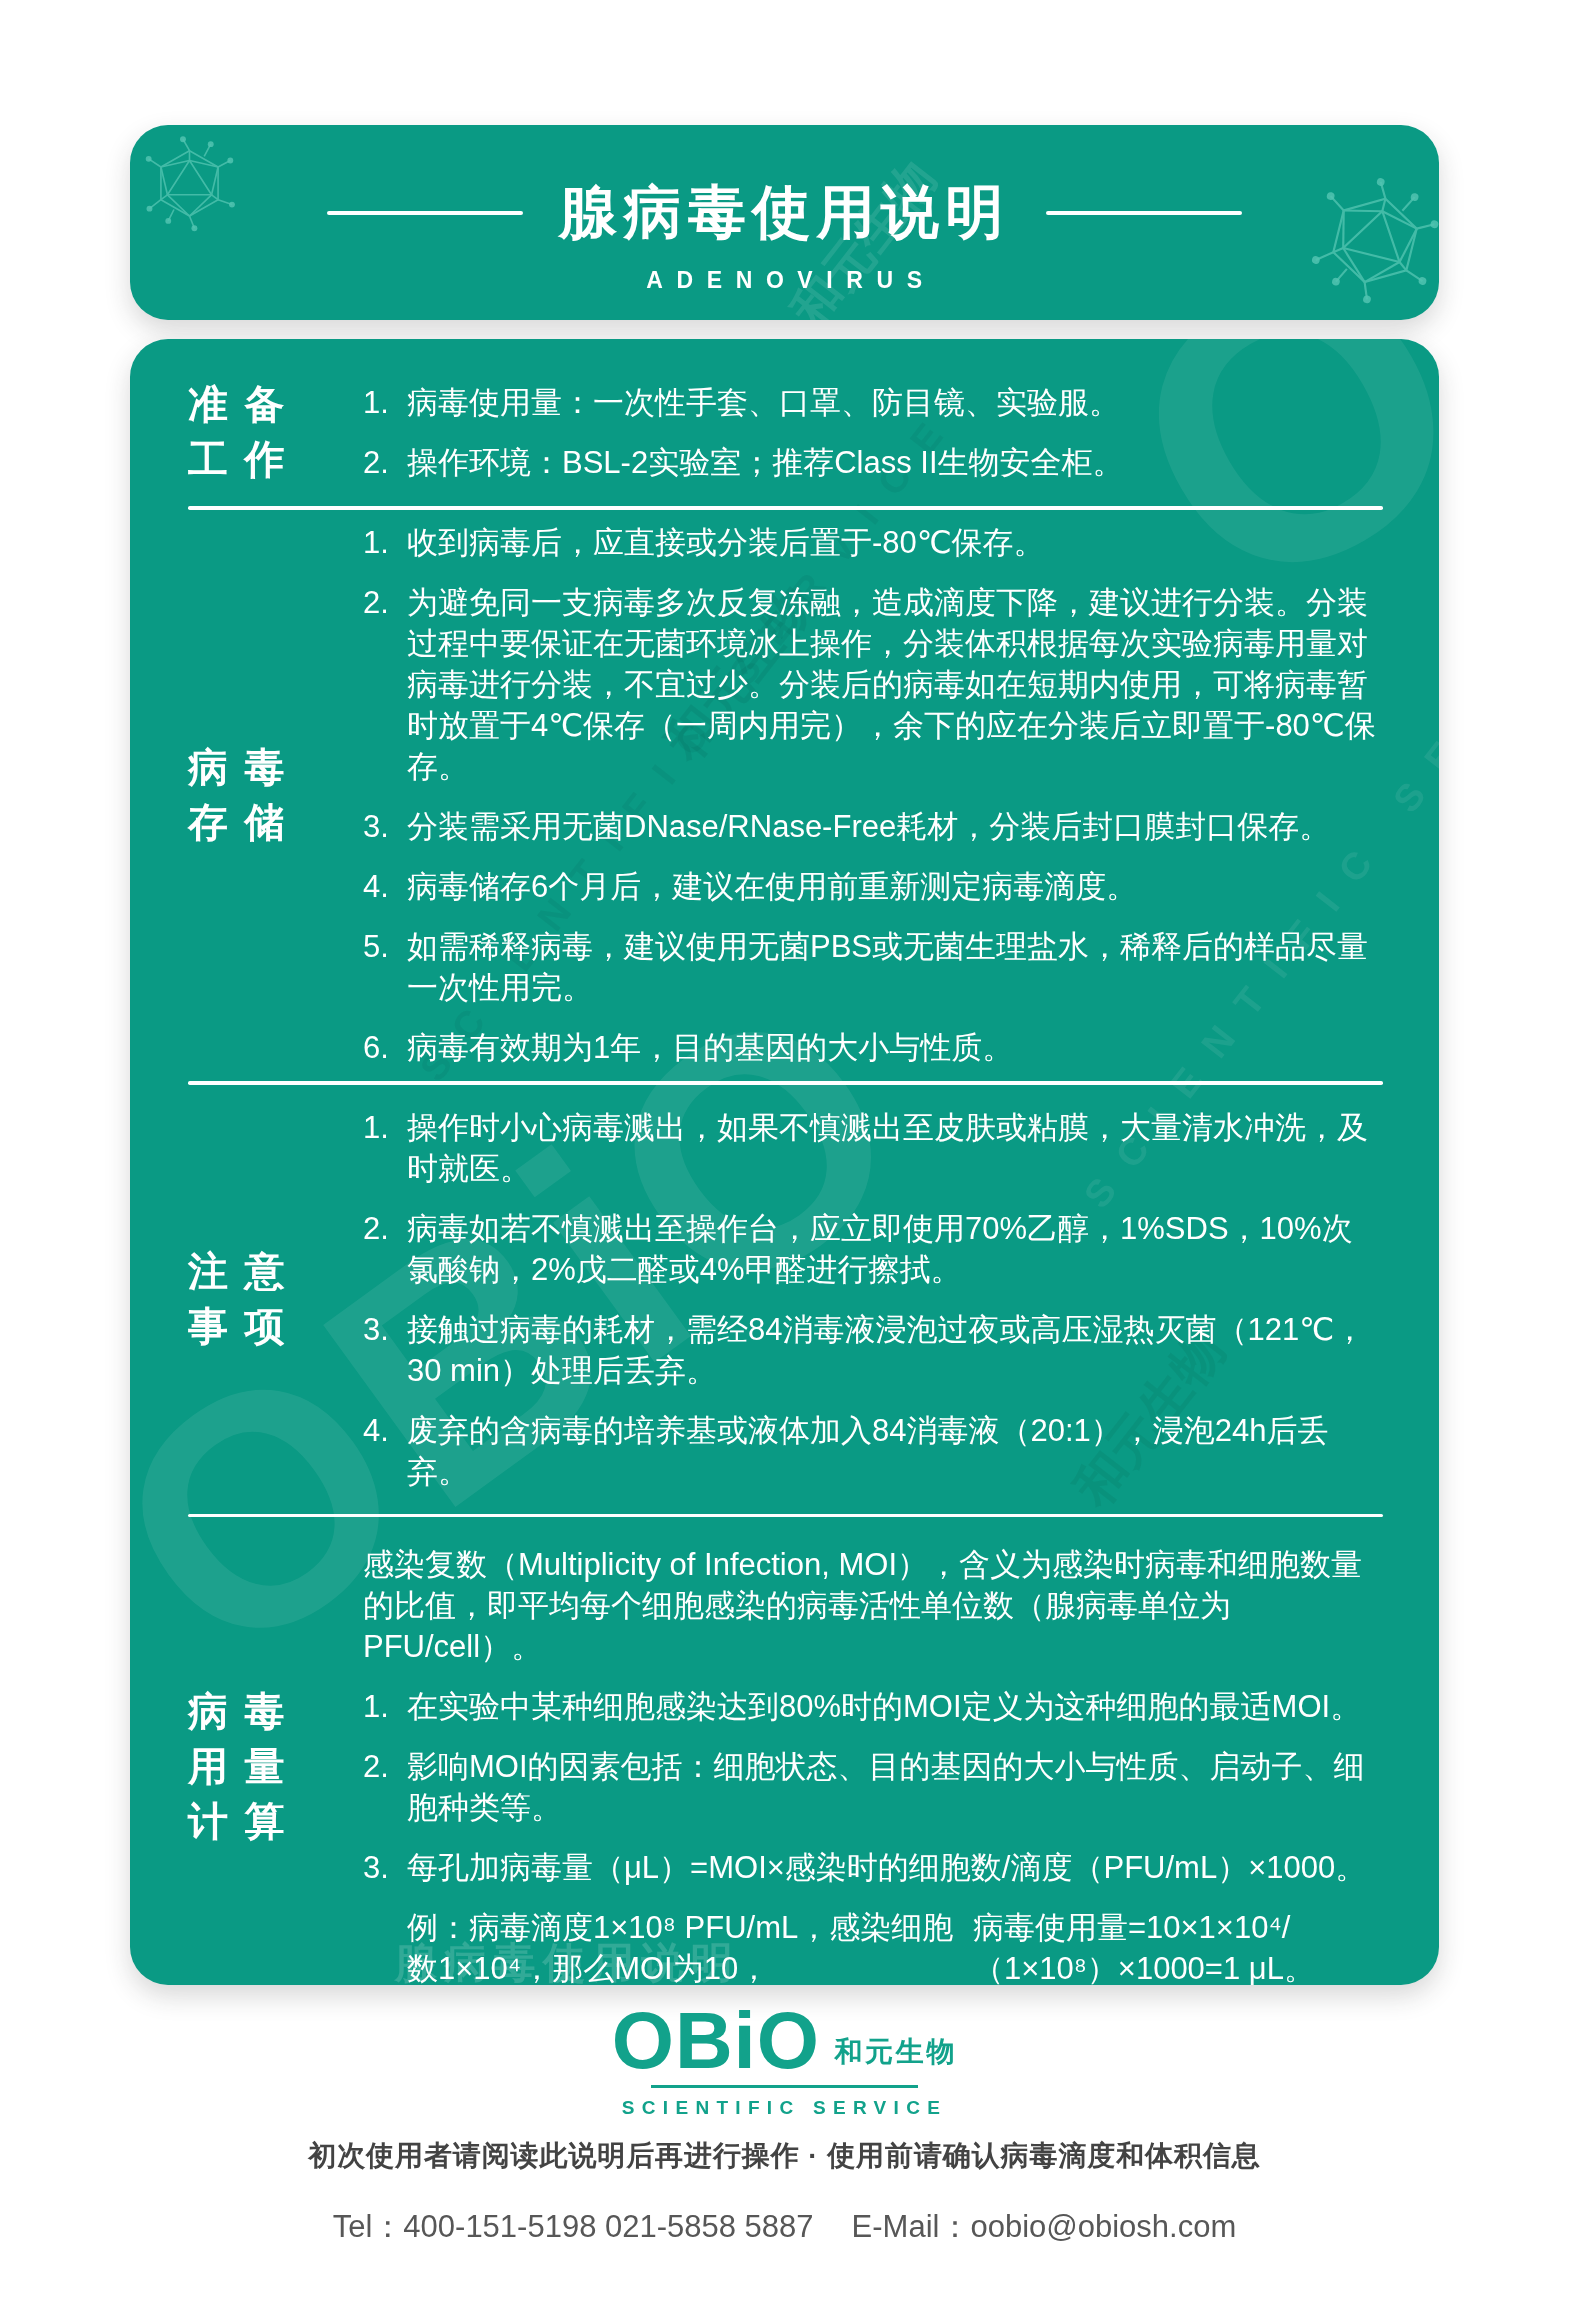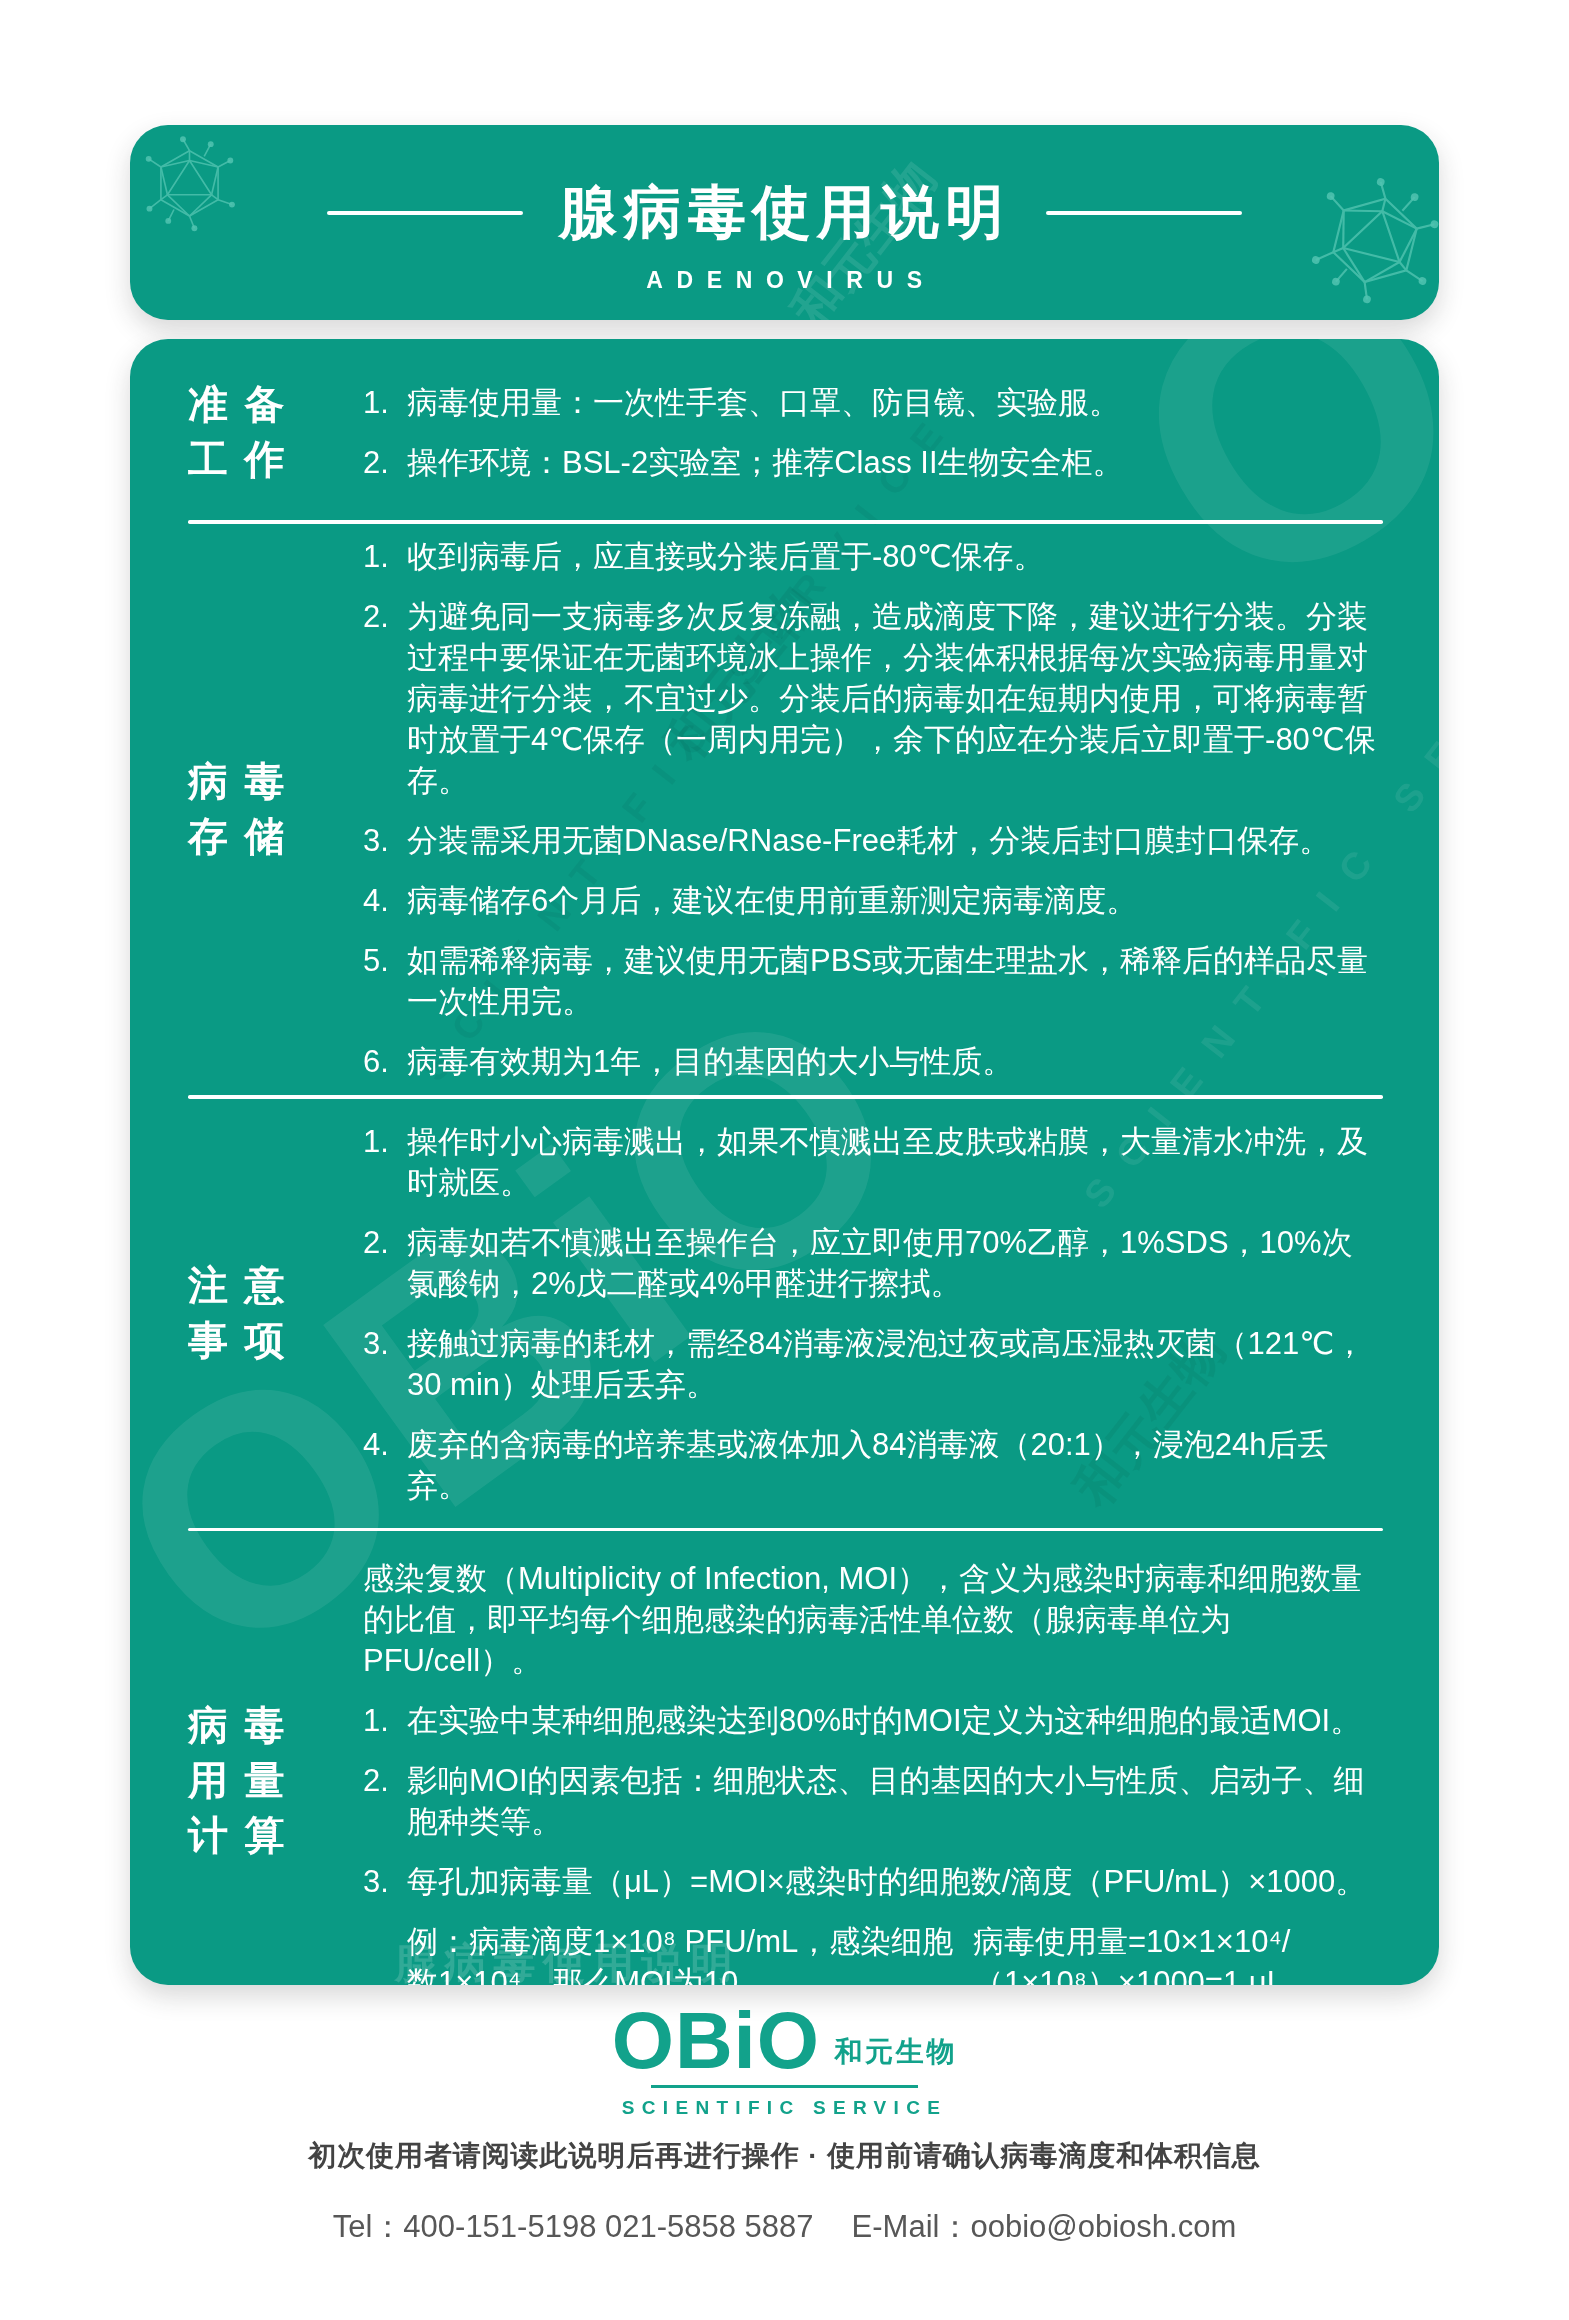--- a/index.html
+++ b/index.html
@@ -20,21 +20,21 @@
   .title-row{display:flex;align-items:center;justify-content:center;gap:36px;margin-top:49px;position:relative;z-index:2;}
   .hline{width:196px;height:4.5px;background:#fff;border-radius:2.7px;}
   .title{font-size:58px;font-weight:bold;color:#fff;letter-spacing:6.4px;white-space:nowrap;}
   .subtitle{margin-top:14.5px;text-align:center;color:#fff;font-size:23px;font-weight:600;letter-spacing:13.6px;position:relative;z-index:2;margin-left:13px;}
   
   .virus{position:absolute;z-index:1;}
   .virus-left{left:5.5px;top:11px;width:107px;height:98px;}
   .virus-right{right:-1.8px;top:53px;width:133px;height:129px;transform:rotate(14deg);}
   
   .section{display:flex;padding:22px 56px 22px 58px;position:relative;z-index:2;}
-  .s1{padding-top:38px;padding-bottom:33px;}
+  .s1{padding-top:38px;padding-bottom:19px;}
   .s2{padding-top:12.7px;padding-bottom:12.7px;}
   .s3{padding-top:22px;padding-bottom:22px;}
   .s4{padding-top:27px;padding-bottom:33px;}
   .sec-label{
     width:175px;flex:none;display:flex;flex-direction:column;justify-content:center;
     font-size:40px;font-weight:bold;letter-spacing:16.4px;line-height:55px;color:#fff;
   }
   .sec-body{
     flex:1;display:flex;flex-direction:column;gap:19px;justify-content:center;
     font-size:31px;line-height:41px;color:#fff;

